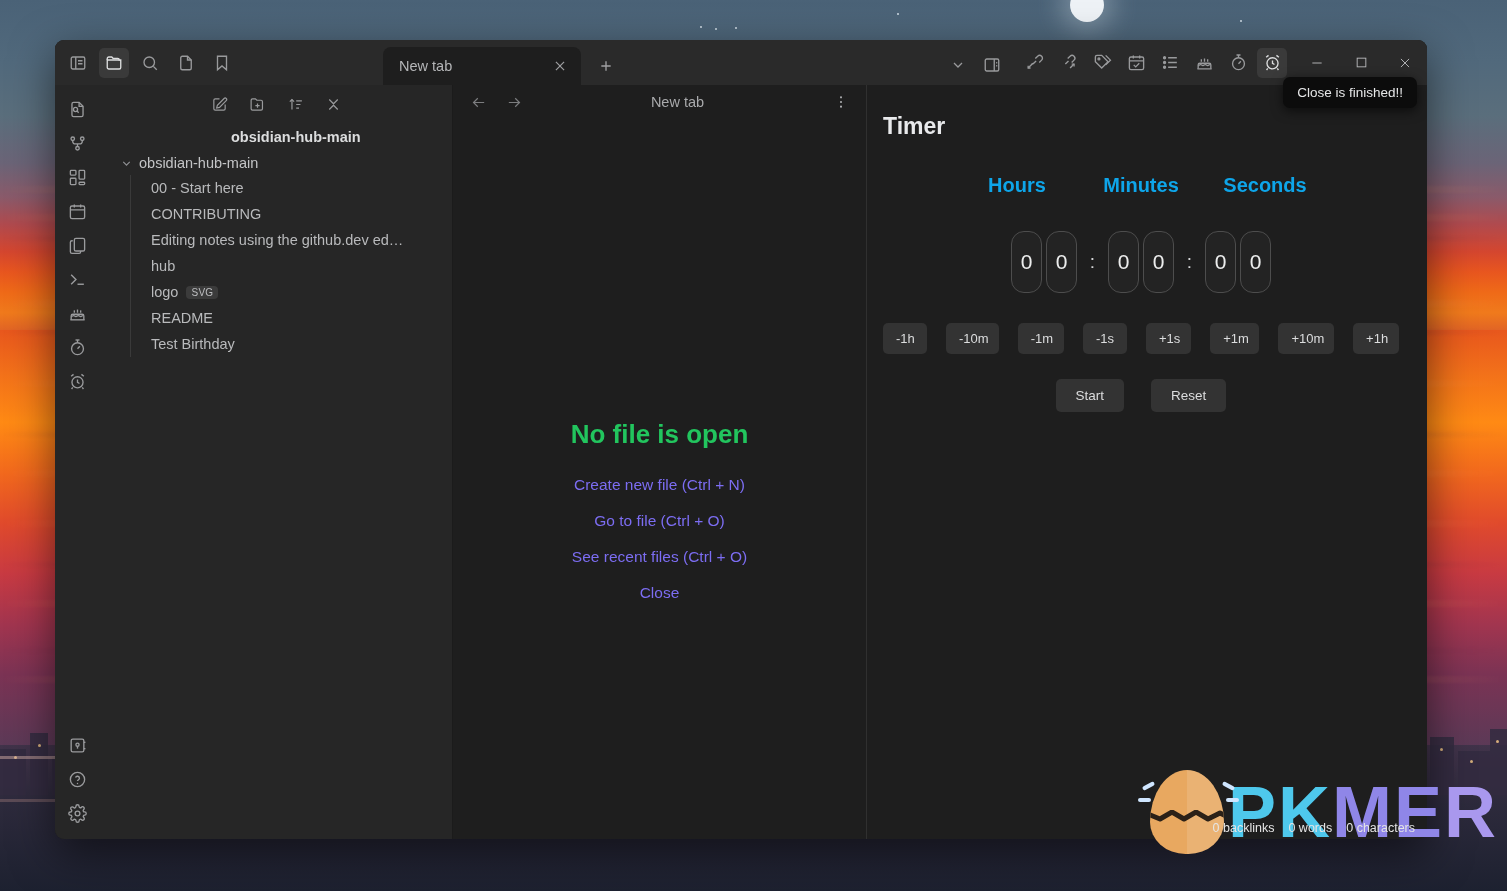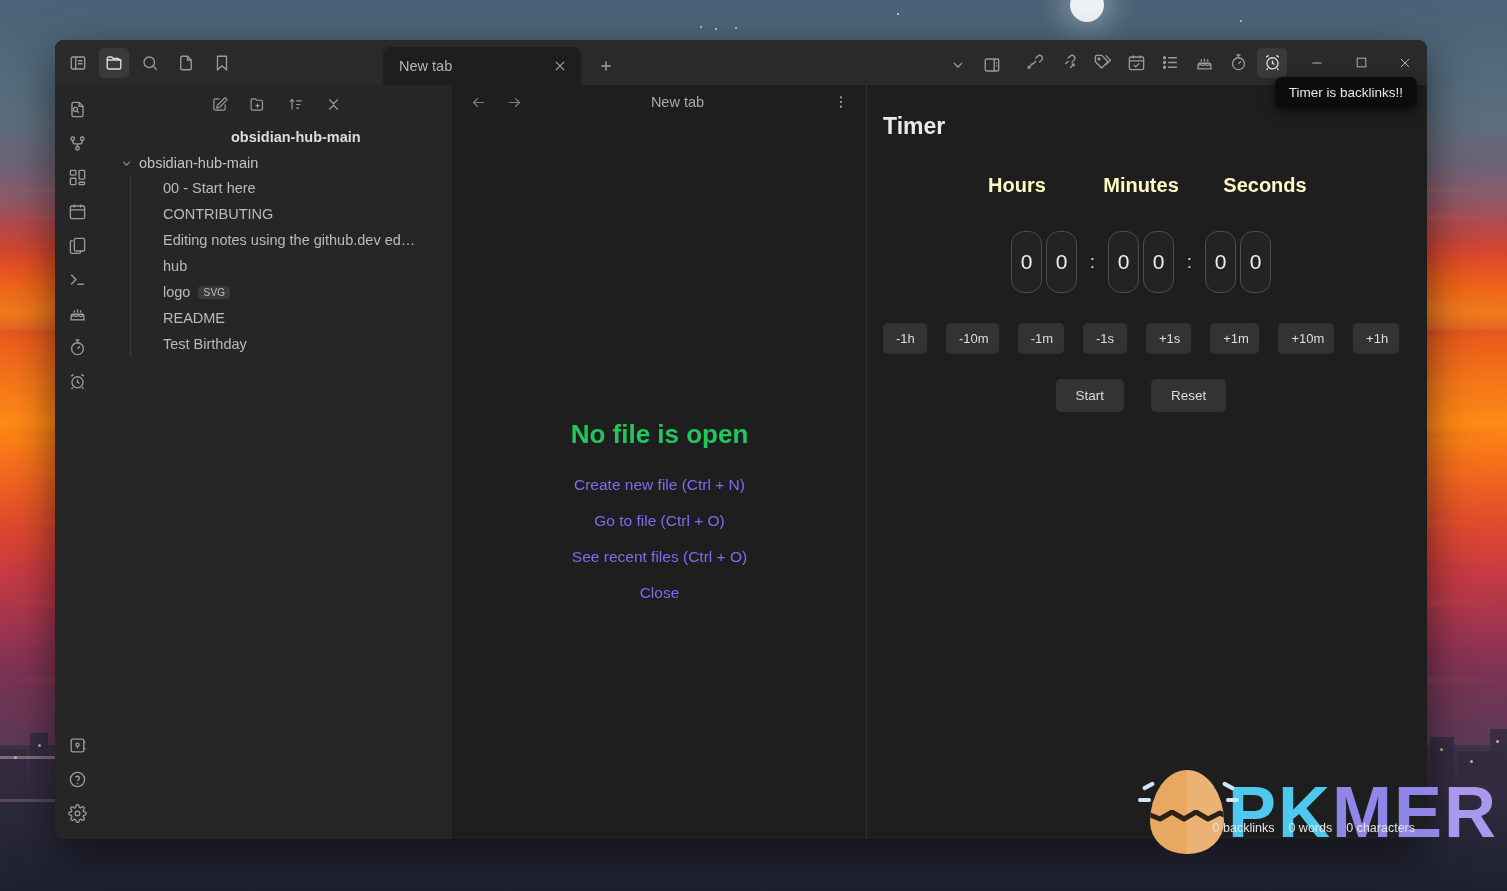--- a/index.html
+++ b/index.html
@@ -130,21 +130,21 @@
   }
   .explorer-nav .icon-btn { width: 24px; height: 24px; }
   .vault-title {
     font-size: 14.5px; font-weight: bold; color: #dcddde; padding: 12px 0 6px 131px;
   }
   .tree { padding: 0 8px; font-size: 14.5px; overflow: hidden; }
   .tree-folder {
     display: flex; align-items: center; gap: 6px; padding: 4px 0 4px 12px; color: #c3c4c6;
   }
   .chev { width: 13px; height: 13px; color: #8f9093; display: flex; }
-  .tree-children { margin-left: 22px; border-left: 1px solid #3a3a3a; padding-left: 12px; }
+  .tree-children { margin-left: 22px; border-left: 1px solid #3a3a3a; padding-left: 0; }
   .tree-file {
     padding: 5px 0 5px 20px; color: #b9babc; white-space: nowrap; overflow: hidden;
     text-overflow: ellipsis; display: flex; align-items: center; gap: 8px;
   }
   .ext-badge {
     font-size: 10px; background: #3b3b3b; color: #bdbec0; padding: 1px 5px;
     border-radius: 4px; letter-spacing: .3px; text-transform: uppercase;
   }
 
   
@@ -166,21 +166,21 @@
   .empty-link:last-child { margin-bottom: 1px; }
 
   
   .timer-pane {
     width: 561px; flex: 0 0 561px; background: #1e1e1e;
     border-left: 1px solid #303030; padding: 28px 22px 0 16px;
     position: relative; display: flex; flex-direction: column;
   }
   .timer-heading { font-size: 23px; font-weight: bold; color: #e9eaec; margin-bottom: 34px; }
   .unit-labels { display: flex; justify-content: center; gap: 0; margin-bottom: 34px; padding-right: 6px; }
-  .unit-label { font-size: 20px; font-weight: bold; color: #fef9c3; width: 124px; text-align: center; }
+  .unit-label { font-size: 20px; font-weight: bold; color: #0ea5e9; width: 124px; text-align: center; }
   .digits-row { display: flex; justify-content: center; align-items: center; gap: 0; padding-right: 6px; }
   .digit-group { display: flex; gap: 4px; }
   .digit {
     width: 31px; height: 62px; border: 1px solid #4d4d4d; border-radius: 13px;
     background: #232323; display: flex; align-items: center; justify-content: center;
     font-size: 21px; color: #eceded;
   }
   .colon { width: 31px; text-align: center; color: #d5d6d8; font-size: 19px; }
   .adjust-row { display: flex; justify-content: center; gap: 19px; margin-top: 30px; padding-right: 6px; }
   .adj-btn {
@@ -424,21 +424,21 @@
           </svg>
       </div>
       <div>
         <svg width="14" height="14" viewBox="0 0 24 24" stroke="currentColor" stroke-width="1.6">
             <line x1="5" y1="5" x2="19" y2="19"></line>
             <line x1="19" y1="5" x2="5" y2="19"></line>
           </svg>
       </div>
     </div>
 
-    <div class="tooltip">Timer is backlinks!!</div>
+    <div class="tooltip">Close is finished!!</div>
   </div>
 
   <div class="bodyrow">
 
     <div class="rail">
       <div class="icon-btn">
         <svg width="19" height="19" viewBox="0 0 24 24" fill="none" stroke="currentColor" stroke-width="1.7">
           <path d="M14 3H7a2 2 0 0 0-2 2v14a2 2 0 0 0 2 2h10a2 2 0 0 0 2-2V8z"></path>
             <path d="M14 3v5h5"></path>
           <circle cx="9.5" cy="12" r="2.6"></circle>

